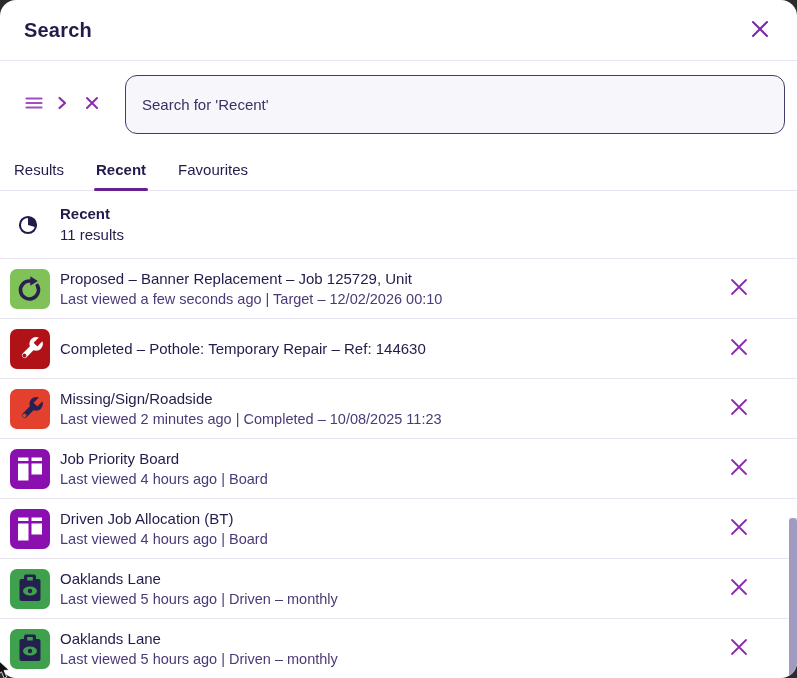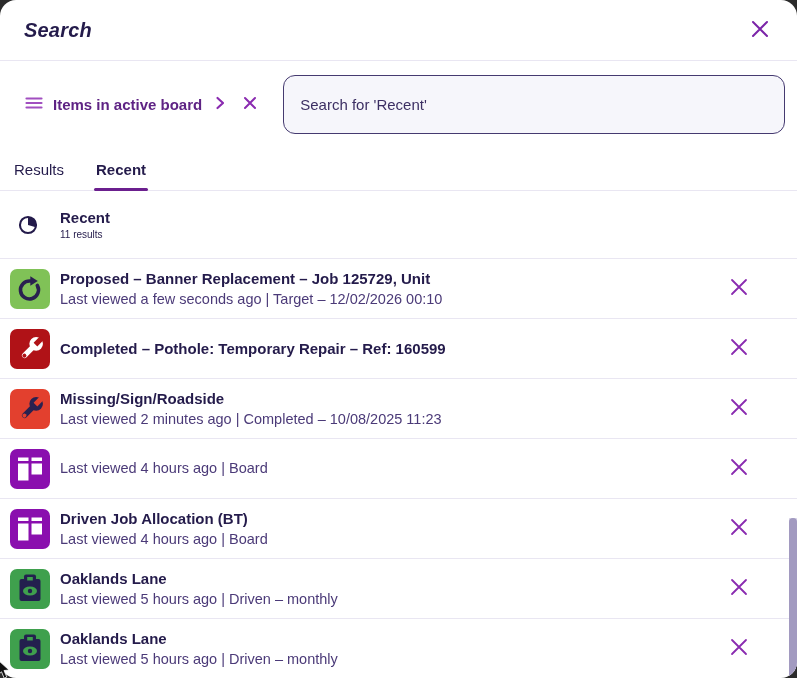--- a/index.html
+++ b/index.html
@@ -23,21 +23,20 @@
     border-radius:16px;
     overflow:hidden;
     display:flex;flex-direction:column;
   }
   
   .modal-header{
     height:61px;flex:0 0 61px;
     border-bottom:1px solid var(--divider);
     display:flex;align-items:center;justify-content:space-between;
     padding:0 22px 0 24px;
-    font-style:italic;
   }
   .modal-title{font-size:20px;font-weight:700;color:var(--title);letter-spacing:.2px}
   .icon-btn{background:none;border:none;cursor:pointer;display:flex;align-items:center;justify-content:center;padding:4px}
   
   .filter-row{
     height:87px;flex:0 0 87px;
     display:flex;align-items:center;
     padding:0 12px 0 24px;
   }
   .filter-chip{display:flex;align-items:center;gap:9px;cursor:pointer;background:none;border:none;padding:0}
@@ -73,35 +72,35 @@
   }
   
   .section{
     height:68px;flex:0 0 68px;
     display:flex;align-items:center;
     border-bottom:1px solid var(--divider);
     padding-left:14px;
   }
   .section-icon{width:28px;height:28px;margin-right:18px;flex:0 0 28px}
   .section-title{font-size:15px;font-weight:700;color:var(--title);line-height:1.35}
-  .section-count{font-size:10px;color:var(--title);line-height:1.35}
+  .section-count{font-size:15px;color:var(--title);line-height:1.35}
   
   .list{flex:1;position:relative}
   .row{
     height:60px;display:flex;align-items:center;
     border-bottom:1px solid var(--divider);
     padding:0 46px 0 10px;cursor:pointer;
   }
   .row-icon{
     width:40px;height:40px;border-radius:7px;flex:0 0 40px;
     margin-right:10px;overflow:hidden;
   }
   .row-icon svg{display:block;width:40px;height:40px}
   .row-text{flex:1;min-width:0}
-  .row-title{font-size:15px;font-weight:700;color:var(--title);line-height:1.4;white-space:nowrap;overflow:hidden}
+  .row-title{font-size:15px;font-weight:400;color:var(--title);line-height:1.4;white-space:nowrap;overflow:hidden}
   .row-sub{font-size:14.5px;color:var(--subtitle);line-height:1.4;white-space:nowrap;overflow:hidden}
   .row-close{background:none;border:none;cursor:pointer;padding:6px;margin-right:-4px}
   
   .scrollbar-track{
     position:absolute;top:259px;right:0;width:8px;bottom:0;
     background:#dcd8ea;
   }
   .scrollbar-thumb{
     position:absolute;top:0;left:0;right:0;height:294px;
     background:#a29ac0;border-radius:4px;cursor:pointer;
@@ -124,40 +123,40 @@
     </button>
   </div>
 
   <div class="filter-row">
     <button class="filter-chip">
       <span>
         <svg width="20" height="20" viewBox="0 0 20 20">
             <path d="M2.5 5.5 H17.5 M2.5 10 H17.5 M2.5 14.5 H17.5" stroke="#a14fc0" stroke-width="2.2" stroke-linecap="round"></path>
           </svg>
       </span>
-      <span class="filter-label">Items in active board</span>
       <span>
         <svg width="18" height="18" viewBox="0 0 18 18">
             <path d="M6.5 4 L12 9 L6.5 14" stroke="#8a2bb0" stroke-width="2.2" stroke-linecap="round" stroke-linejoin="round" fill="none"></path>
           </svg>
       </span>
     </button>
     <button class="icon-btn" style="margin-left:10px">
       <span>
         <svg width="14" height="14" viewBox="0 0 14 14">
             <path d="M2 2 L12 12 M12 2 L2 12" stroke="#8a2bb0" stroke-width="2" stroke-linecap="round" fill="none"></path>
           </svg>
       </span>
     </button>
     <input class="search-input" type="text" placeholder="Search for 'Recent'" style="">
   </div>
 
   <div class="tabs">
     <button class="tab">Results</button>
     <button class="tab active">Recent</button>
+    <button class="tab">Favourites</button>
   </div>
 
   <div class="section">
     <span class="section-icon">
       <svg viewBox="0 0 40 40" width="28" height="28">
         <circle cx="20" cy="20" r="11.5" fill="none" stroke="#241b4b" stroke-width="3"></circle>
         <path d="M20 20 L20 8.5 A11.5 11.5 0 0 1 31.2 23.2 Z" fill="#241b4b"></path>
       </svg>
     </span>
     <div>
@@ -193,21 +192,21 @@
             <svg viewBox="0 0 40 40">
       <g transform="translate(20.5,20.5) rotate(45)">
         <circle cx="0" cy="-8" r="6.8" fill="#ffffff"></circle>
         <rect x="-2.6" y="-16" width="5.2" height="9" fill="#b01217"></rect>
         <rect x="-2.7" y="-6" width="5.4" height="17" rx="2.7" fill="#ffffff"></rect>
         <circle cx="0" cy="8.6" r="2" fill="#b01217"></circle>
       </g>
             </svg>
           </span>
     <div class="row-text">
-      <div class="row-title">Completed – Pothole: Temporary Repair – Ref: 160599</div>
+      <div class="row-title">Completed – Pothole: Temporary Repair – Ref: 144630</div>
     </div>
     <button class="row-close">
       <span>
         <svg width="20" height="20" viewBox="0 0 20 20">
                 <path d="M3 3 L17 17 M17 3 L3 17" stroke="#8a2bb0" stroke-width="1.8" stroke-linecap="round" fill="none"></path>
               </svg>
       </span>
     </button>
   </div>
 
@@ -238,20 +237,21 @@
   <div class="row">
     <span class="row-icon" style="background: rgb(138, 15, 174);">
             <svg viewBox="0 0 40 40">
       <rect x="8" y="8.5" width="10.5" height="3.5" fill="#ffffff"></rect>
       <rect x="21.5" y="8.5" width="10.5" height="3.5" fill="#ffffff"></rect>
       <rect x="8" y="14.5" width="10.5" height="17" fill="#ffffff"></rect>
       <rect x="21.5" y="14.5" width="10.5" height="11" fill="#ffffff"></rect>
             </svg>
           </span>
     <div class="row-text">
+      <div class="row-title">Job Priority Board</div>
       <div class="row-sub">Last viewed 4 hours ago | Board</div>
     </div>
     <button class="row-close">
       <span>
         <svg width="20" height="20" viewBox="0 0 20 20">
                 <path d="M3 3 L17 17 M17 3 L3 17" stroke="#8a2bb0" stroke-width="1.8" stroke-linecap="round" fill="none"></path>
               </svg>
       </span>
     </button>
   </div>

